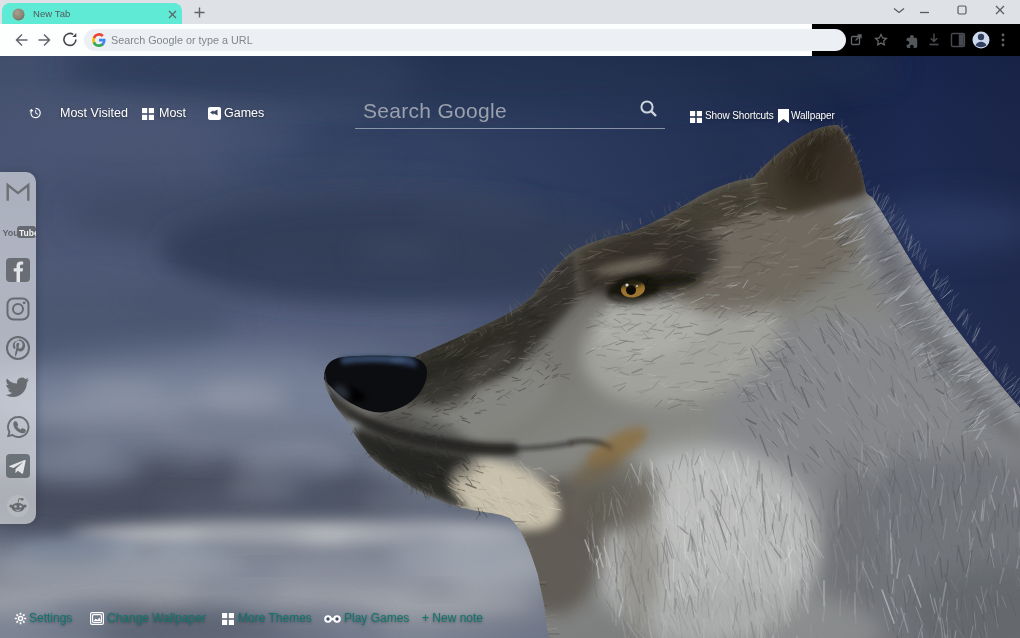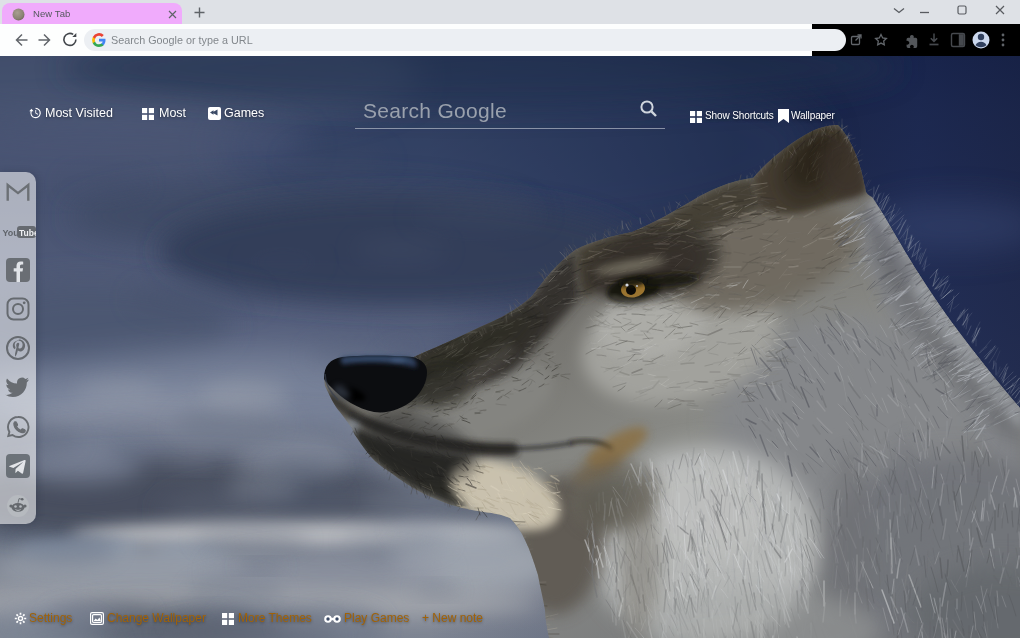--- a/index.html
+++ b/index.html
@@ -1,24 +1,24 @@
 <!DOCTYPE html>
 <html><head><meta charset="utf-8"><style>
 html,body{margin:0;padding:0;width:1020px;height:638px;overflow:hidden;font-family:"Liberation Sans",sans-serif;background:#000;position:relative}
 #tabstrip{position:absolute;left:0;top:0;width:1020px;height:24px;background:#dee1e6}
-#tab{position:absolute;left:2px;top:3px;width:180px;height:21px;background:#f0abfc;border-radius:8px 8px 0 0}
+#tab{position:absolute;left:2px;top:3px;width:180px;height:21px;background:#5eead4;border-radius:8px 8px 0 0}
 #tabtitle{position:absolute;left:31px;top:5px;font-size:9.5px;color:#54585d;letter-spacing:0.1px}
 #toolbar{position:absolute;left:0;top:24px;width:812px;height:32px;background:#fdfefe}
 #topbar .tb{position:absolute;top:106px;font-size:12.5px;color:#fff;text-shadow:0 1px 3px rgba(0,0,0,0.45)}
 #topbar .tbb{position:absolute;top:110px;font-size:10px;font-weight:normal;letter-spacing:-0.1px;color:#fff;text-shadow:0 1px 3px rgba(0,0,0,0.5)}
 #searchph{position:absolute;left:363px;top:99px;font-size:21px;color:#9aa1ad;letter-spacing:0.3px}
 #searchline{position:absolute;left:355px;top:128px;width:310px;height:1px;background:rgba(195,201,212,0.62)}
 #sidebar{position:absolute;left:0;top:172px;width:36px;height:352px;background:rgba(255,255,255,0.55);border-radius:0 10px 10px 0;box-shadow:2px 0 6px rgba(30,40,60,0.25)}
 #sideicons svg{position:absolute;opacity:0.8}
-#bottombar .bb{position:absolute;top:611px;font-size:12px;color:#a16207;text-shadow:0 1px 3px rgba(0,0,0,0.45)}
+#bottombar .bb{position:absolute;top:611px;font-size:12px;color:#0f766e;text-shadow:0 1px 3px rgba(0,0,0,0.45)}
 </style></head><body>
 <svg width="1020" height="582" viewBox="0 0 1020 582" style="position:absolute;left:0;top:56px">
 <defs>
 <filter id="b2" x="-60%" y="-60%" width="220%" height="220%">
         <feGaussianBlur stdDeviation="2"></feGaussianBlur>
       </filter>
 <filter id="b3" x="-60%" y="-60%" width="220%" height="220%">
         <feGaussianBlur stdDeviation="3"></feGaussianBlur>
       </filter>
 <filter id="b4" x="-60%" y="-60%" width="220%" height="220%">
@@ -920,21 +920,21 @@
         <circle cx="1003" cy="21" r="1.4"></circle>
       </g>
  </svg>
 </div>
 
 <div id="topbar">
  <svg width="14" height="14" style="position:absolute;left:28px;top:106px" viewBox="0 0 24 24" fill="#fff">
       <path d="M13 3a9 9 0 1 1-8.5 6H2.2L5.9 4.9 9.5 9H6.6A7 7 0 1 0 13 5z"></path>
       <path d="M12.5 7v5.3l4.2 2.5.8-1.3-3.5-2.1V7z"></path>
     </svg>
- <span class="tb" style="left:45px">Most Visited</span>
+ <span class="tb" style="left:60px">Most Visited</span>
  <svg width="12" height="12" style="position:absolute;left:142px;top:108px" viewBox="0 0 12 12" fill="#fff">
       <rect width="5.2" height="5.2"></rect>
       <rect x="6.8" width="5.2" height="5.2"></rect>
       <rect y="6.8" width="5.2" height="5.2"></rect>
       <rect x="6.8" y="6.8" width="5.2" height="5.2"></rect>
     </svg>
  <span class="tb" style="left:159px">Most</span>
  <svg width="13" height="13" style="position:absolute;left:208px;top:107px" viewBox="0 0 13 13">
       <rect width="13" height="13" rx="2" fill="#fff"></rect>
       <path d="M9.5 2.6l-4 2.2v-1.6L2 5.5l3.5 2.3V6.2l4 2.2z" fill="#3b4a66"></path>

